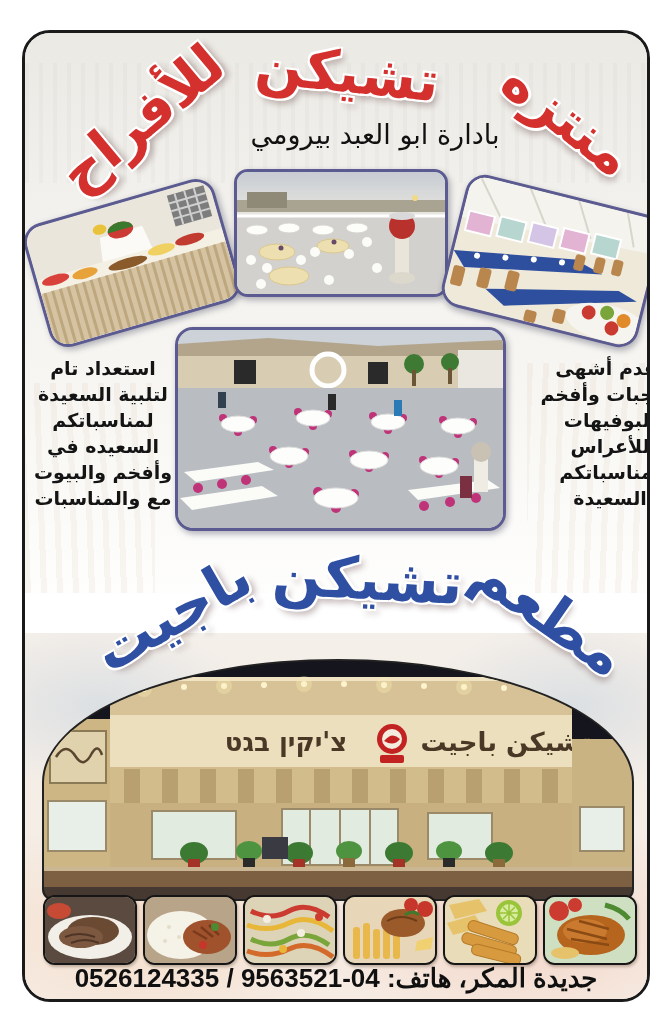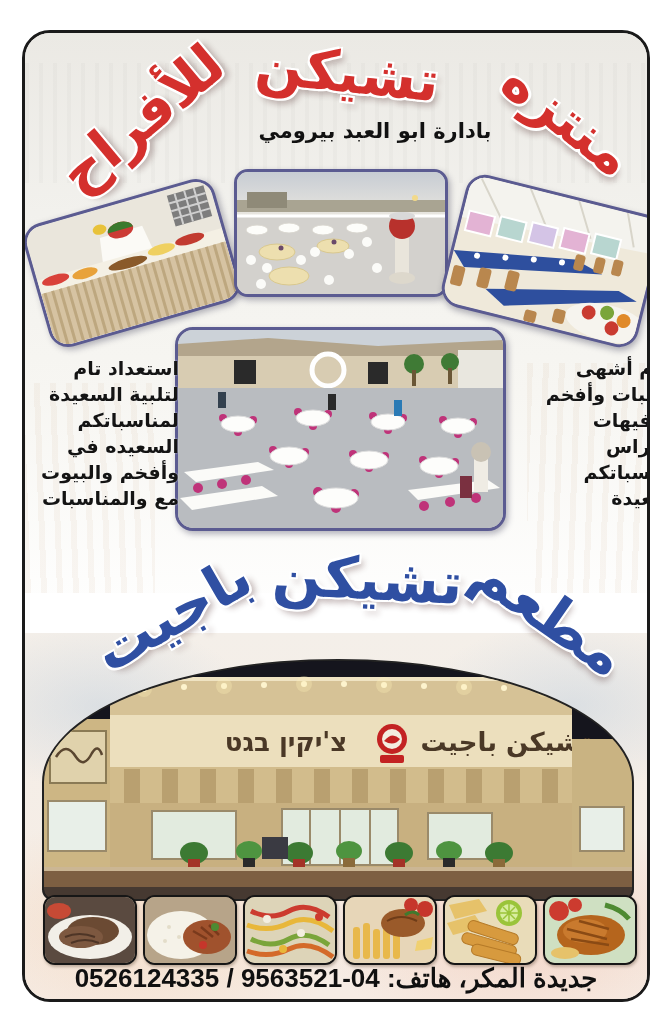--- a/index.html
+++ b/index.html
@@ -23,22 +23,22 @@
            radial-gradient(220px 120px at 12% 20%, rgba(189,205,220,.45), rgba(0,0,0,0) 70%),
            radial-gradient(220px 120px at 88% 20%, rgba(189,205,220,.45), rgba(0,0,0,0) 70%),
            radial-gradient(300px 160px at 20% 80%, rgba(243,198,160,.40), rgba(0,0,0,0) 70%),
            radial-gradient(300px 160px at 80% 80%, rgba(240,175,150,.40), rgba(0,0,0,0) 70%),
            linear-gradient(#f4efe9,#f6ece4);}
   
   .tword{display:flex;align-items:center;justify-content:center;font-weight:bold;direction:rtl;
          text-shadow:-2px -2px 0 #fff,2px -2px 0 #fff,-2px 2px 0 #fff,2px 2px 0 #fff,4px 5px 6px rgba(60,20,20,.30);}
   .red{color:#d4302d;}
   .blue{color:#2f4fa2;}
-  .subtitle{font-weight:bold;color:#111;font-size:21px;text-align:center;direction:rtl;}
-  .note{direction:rtl;font-weight:bold;color:#141414;font-size:19px;line-height:26px;
+  .subtitle{font-weight:normal;color:#111;font-size:27px;text-align:center;direction:rtl;}
+  .note{direction:rtl;text-align:center;font-weight:bold;color:#141414;font-size:19px;line-height:26px;
         text-shadow:0 0 2px rgba(255,255,255,.9);}
   .photo{border:3px solid #5b5b91;border-radius:14px;overflow:hidden;background:#ddd;
          box-shadow:2px 3px 6px rgba(40,40,70,.35);}
   .storefront{border:2px solid #222;overflow:hidden;
               border-radius:300px 300px 12px 12px / 125px 125px 12px 12px;background:#15151d;}
   .thumb{border:2px solid #161616;border-radius:12px;overflow:hidden;background:#c9b9a0;
          box-shadow:1px 2px 3px rgba(60,40,20,.3);}
   .footer{direction:rtl;text-align:center;color:#101010;font-size:26px;font-weight:bold;
           font-family:Liberation Sans, sans-serif;}
   svg{display:block;}

